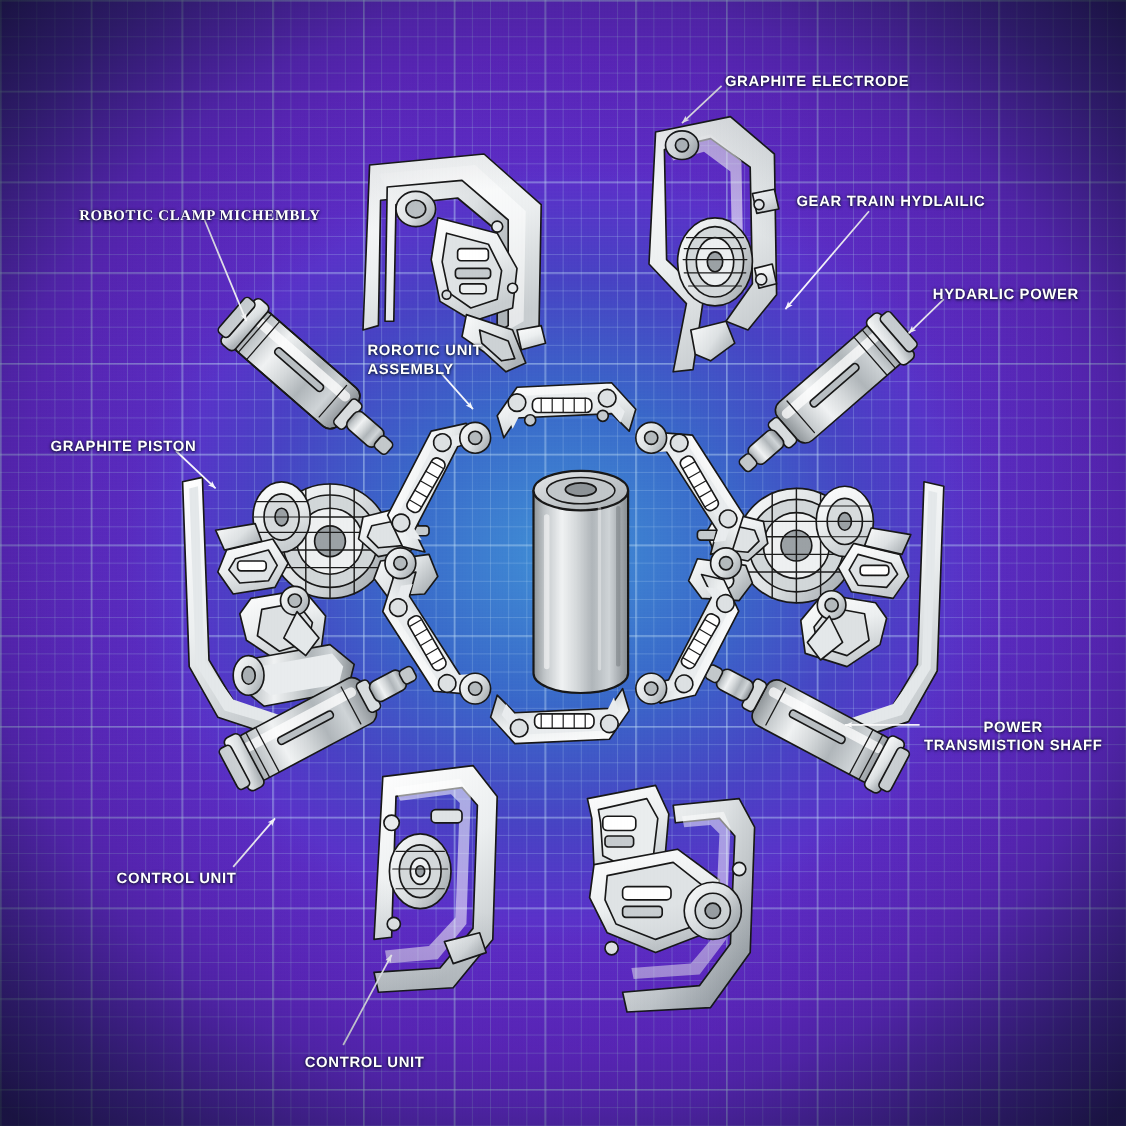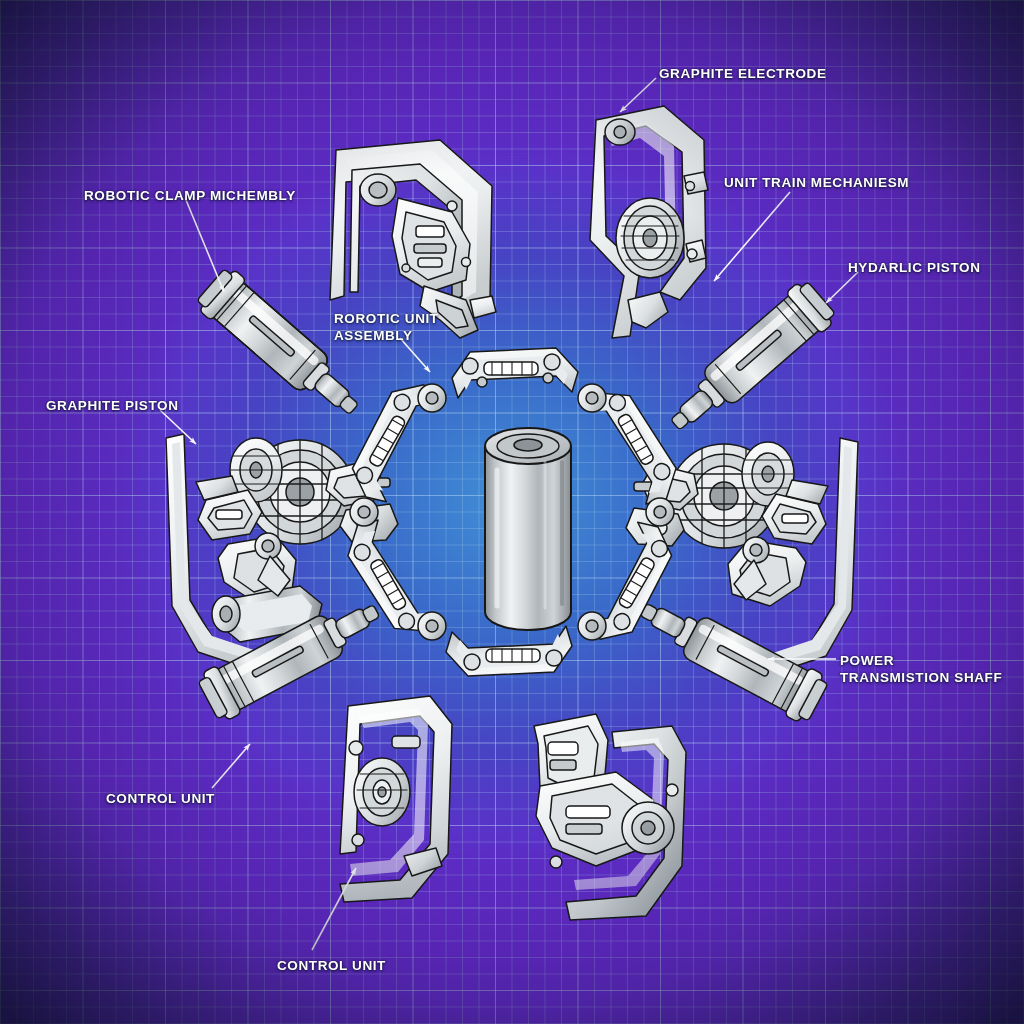--- a/index.html
+++ b/index.html
@@ -503,31 +503,31 @@
       <path d="M212,788 L250,744" marker-end="url(#arw)"></path>
       <path d="M312,950 L356,868" marker-end="url(#arw)"></path>
     </g>
   </svg>
 
   <div class="bp-noise"></div>
   <div class="bp-vignette"></div>
 
   <div class="label" style="left:659px; top:65px;">GRAPHITE ELECTRODE</div>
 
-  <div class="label" style="left:724px; top:174px;">UNIT TRAIN MECHANIESM</div>
-
-  <div class="label" style="left:848px; top:259px;">HYDARLIC PISTON</div>
-
-  <div class="label" style="left:84px; top:187px;">ROBOTIC CLAMP MICHEMBLY</div>
+  <div class="label" style="left:724px; top:174px;">GEAR TRAIN HYDLAILIC</div>
+
+  <div class="label" style="left:848px; top:259px;">HYDARLIC POWER</div>
+
+  <div class="label" style="left:72px; top:187px;font-family:Liberation Serif, serif;">ROBOTIC CLAMP MICHEMBLY</div>
 
   <div class="label" style="left:334px; top:310px;">ROROTIC UNIT
 ASSEMBLY</div>
 
   <div class="label" style="left:46px; top:397px;">GRAPHITE PISTON</div>
 
-  <div class="label" style="left:840px; top:652px;">POWER
+  <div class="label" style="left:840px; top:652px;text-align:center;">POWER
 TRANSMISTION SHAFF</div>
 
   <div class="label" style="left:106px; top:790px;">CONTROL UNIT</div>
 
   <div class="label" style="left:277px; top:957px;">CONTROL UNIT</div>
 
 </div>
 
 </body></html>

